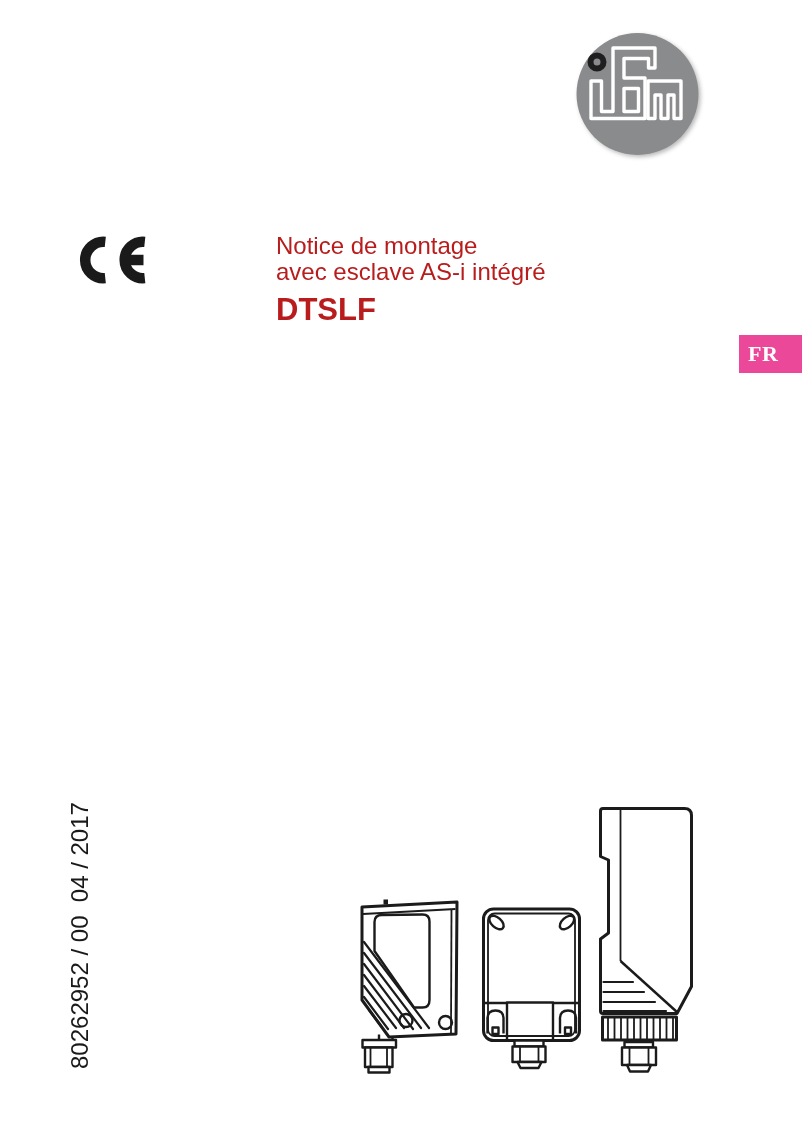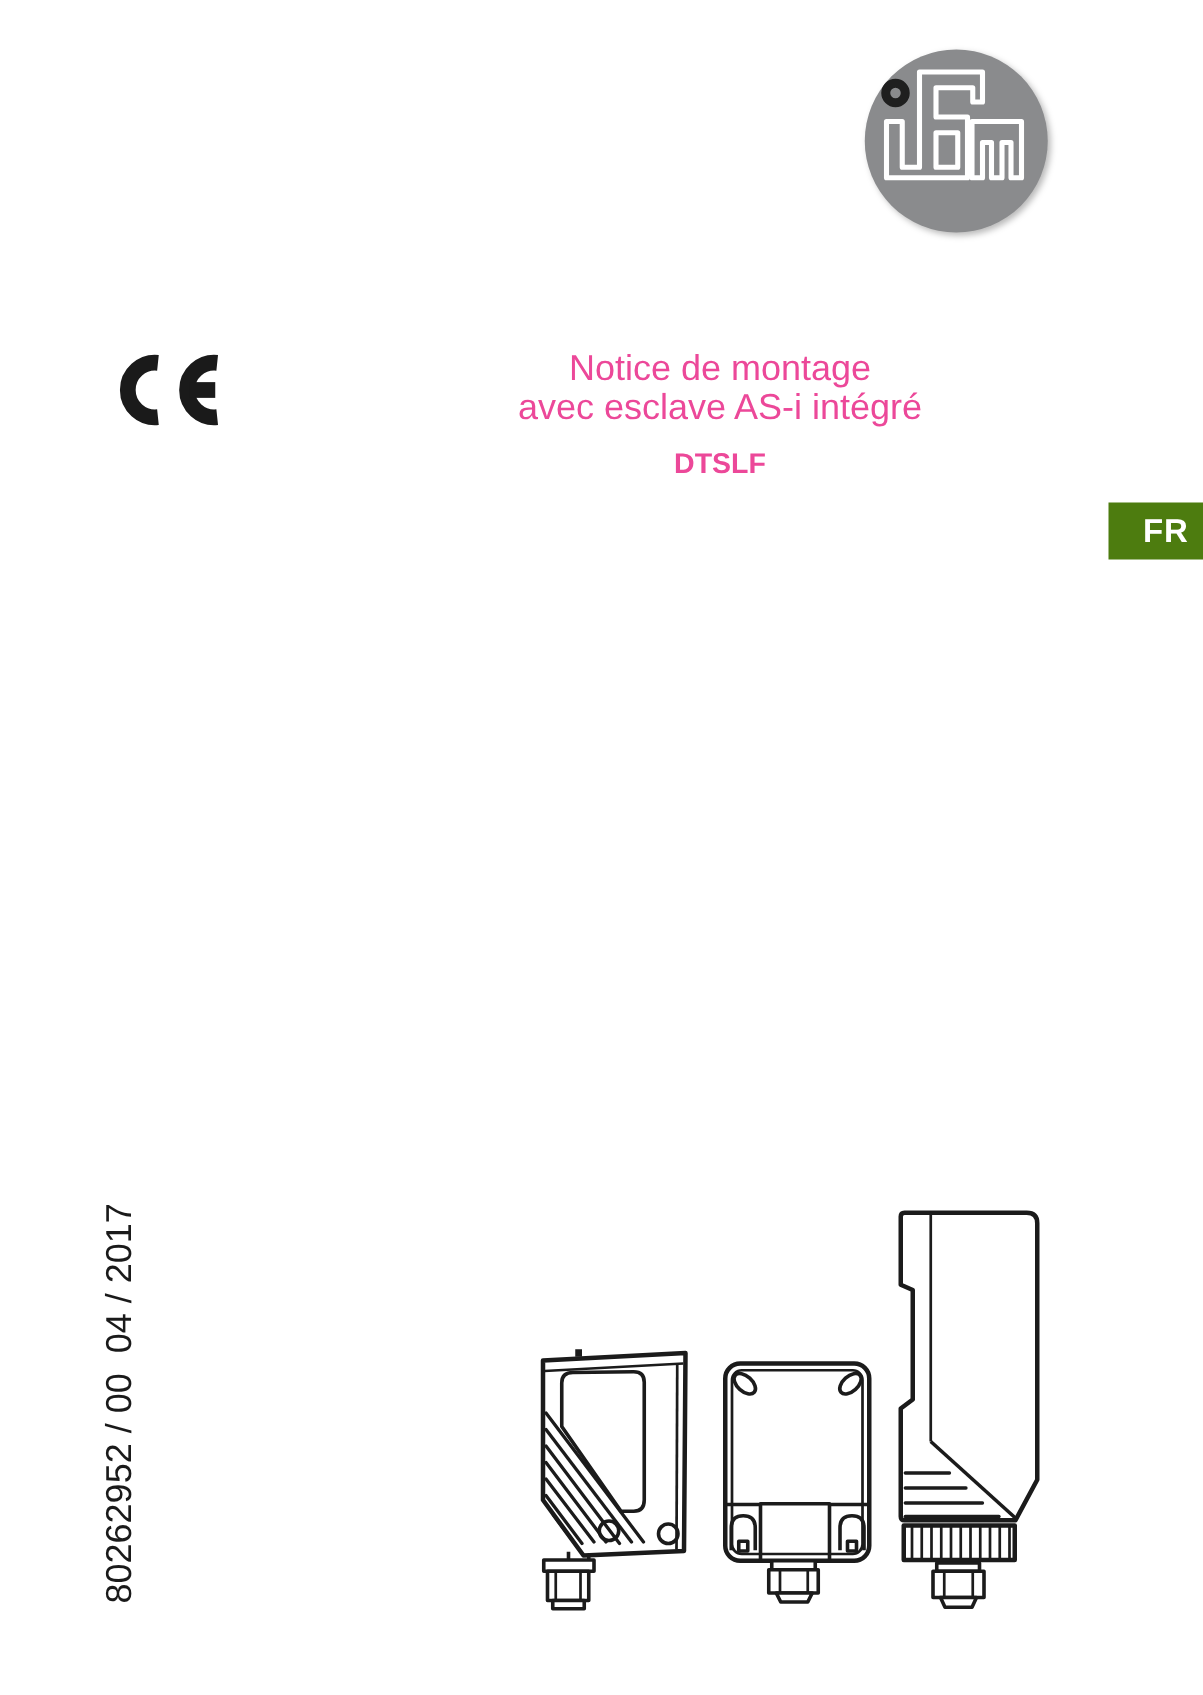--- a/index.html
+++ b/index.html
@@ -8,38 +8,39 @@
     width:802px;height:1130px;
     background:#ffffff;
     margin:0 auto;
     overflow:hidden;
     font-family:"Liberation Sans", sans-serif;
     color:#1a1a1a;
   }
   .abs{position:absolute;}
   
   .title-block{
-    right:107px;top:233px;width:430px;
-    text-align:center;
+    right:96px;top:233px;width:430px;
+    text-align:left;
     font-size:24px;line-height:25.5px;
-    color:#ec4899;
+    color:#b91c1c;
   }
   .product-code{
     font-weight:bold;
     margin-top:13px;
-    font-size:19px;
+    font-size:31px;
   }
   
   .lang-badge{
     left:739px;top:335px;width:63px;height:38px;
-    background:#4d7c0f;color:#ffffff;
+    background:#ec4899;color:#ffffff;
     font-size:22px;font-weight:bold;
     line-height:38px;
-    padding-left:23px;box-sizing:border-box;
+    padding-left:9px;box-sizing:border-box;
     letter-spacing:0.5px;
+    font-family:Liberation Serif, serif;
   }
   
   .doc-number{
     left:66px;top:1069px;
     transform:rotate(-90deg);
     transform-origin:0 0;
     font-size:24px;
     line-height:28px;
     white-space:pre;
     color:#1a1a1a;

